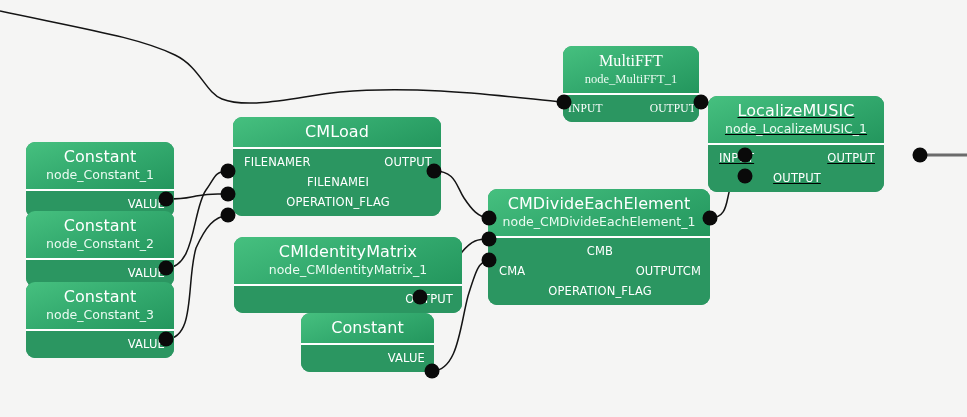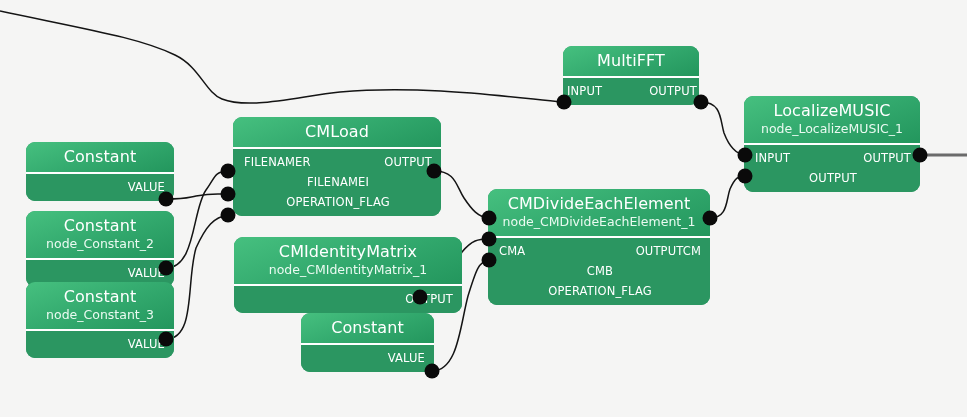--- a/index.html
+++ b/index.html
@@ -134,20 +134,21 @@
     <path class="edge-path" d="M 701,102 C 722,102 720,120 724,133 C 729,146 735,154 745,155"></path>
     <path class="edge-path" d="M 710,218 C 728,218 726,200 730,189 C 735,178 738,176 745,176"></path>
     <path class="edge-path thick-gray" d="M 920,155 L 967,155"></path>
   </svg>
 
   <div id="node-layer">
 
     <div class="node" style="left:26px; top:142px; width:148px;">
       <div class="node-header">
         <div class="node-title">Constant</div>
+        <div class="node-subtitle">node_Constant_1</div>
       </div>
       <div class="node-body">
         <div class="port-row">
           <span class="port-spacer"></span>
           <span class="port-label out">VALUE</span>
         </div>
       </div>
     </div>
 
     <div class="node" style="left:26px; top:211px; width:148px;">
@@ -212,52 +213,53 @@
         <div class="node-title">Constant</div>
       </div>
       <div class="node-body">
         <div class="port-row">
           <span class="port-spacer"></span>
           <span class="port-label out">VALUE</span>
         </div>
       </div>
     </div>
 
-    <div class="node" style="left:563px; top:46px; width:136px;">
+    <div class="node" style="left:563px; top:46px; width:136px;font-family:Liberation Serif, serif;">
       <div class="node-header">
         <div class="node-title">MultiFFT</div>
+        <div class="node-subtitle">node_MultiFFT_1</div>
       </div>
       <div class="node-body">
         <div class="port-row">
           <span class="port-label">INPUT</span>
           <span class="port-label out">OUTPUT</span>
         </div>
       </div>
     </div>
 
     <div class="node" style="left:488px; top:161px; width:222px;margin-top:28px;">
       <div class="node-header">
         <div class="node-title">CMDivideEachElement</div>
         <div class="node-subtitle">node_CMDivideEachElement_1</div>
       </div>
       <div class="node-body">
         <div class="port-row">
+          <span class="port-label">CMB</span>
+        </div>
+        <div class="port-row">
           <span class="port-label">CMA</span>
           <span class="port-label out">OUTPUTCM</span>
         </div>
         <div class="port-row">
-          <span class="port-label">CMB</span>
-        </div>
-        <div class="port-row">
           <span class="port-label">OPERATION_FLAG</span>
         </div>
       </div>
     </div>
 
-    <div class="node" style="left:744px; top:96px; width:176px;">
+    <div class="node" style="left:708px; top:96px; width:176px;text-decoration:underline;">
       <div class="node-header">
         <div class="node-title">LocalizeMUSIC</div>
         <div class="node-subtitle">node_LocalizeMUSIC_1</div>
       </div>
       <div class="node-body">
         <div class="port-row">
           <span class="port-label">INPUT</span>
           <span class="port-label out">OUTPUT</span>
         </div>
         <div class="port-row">

